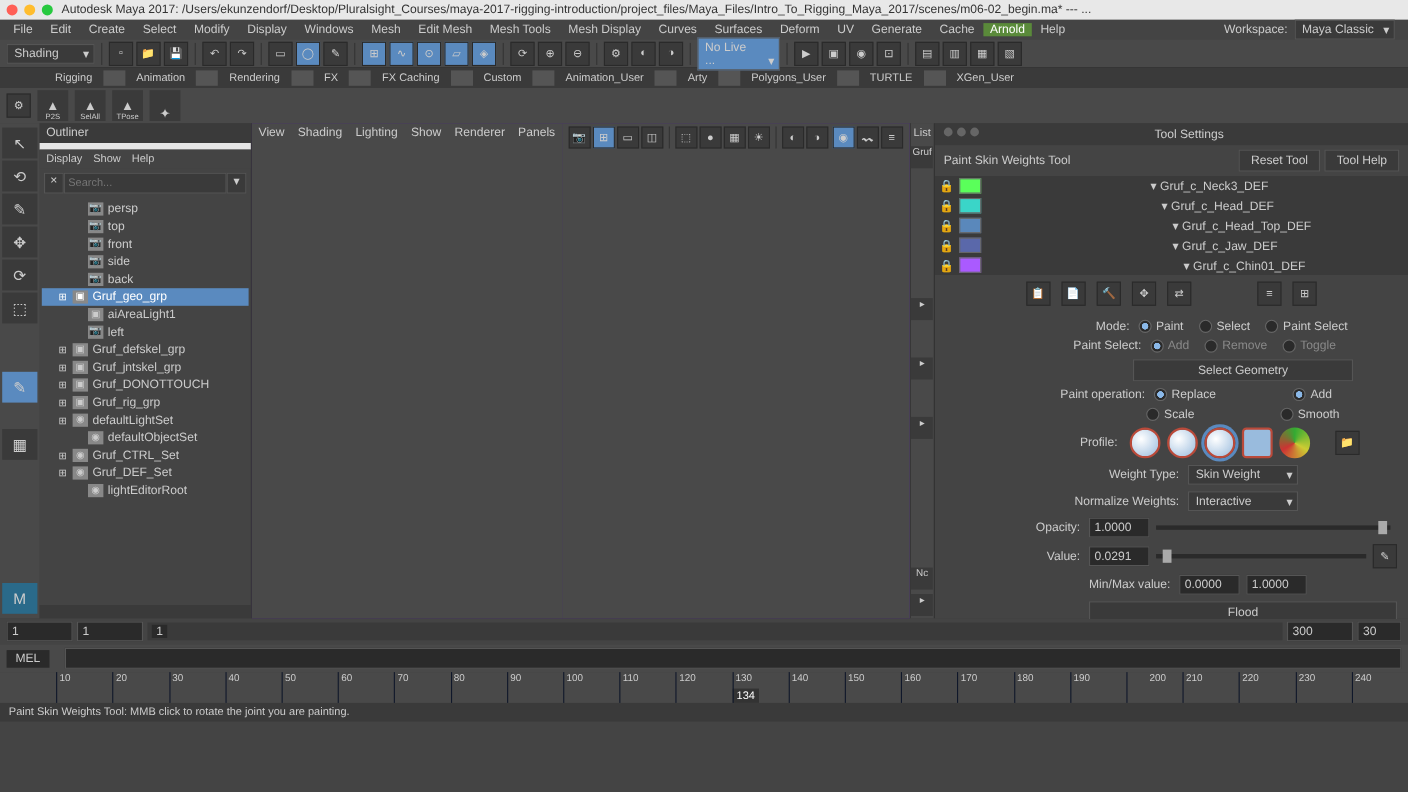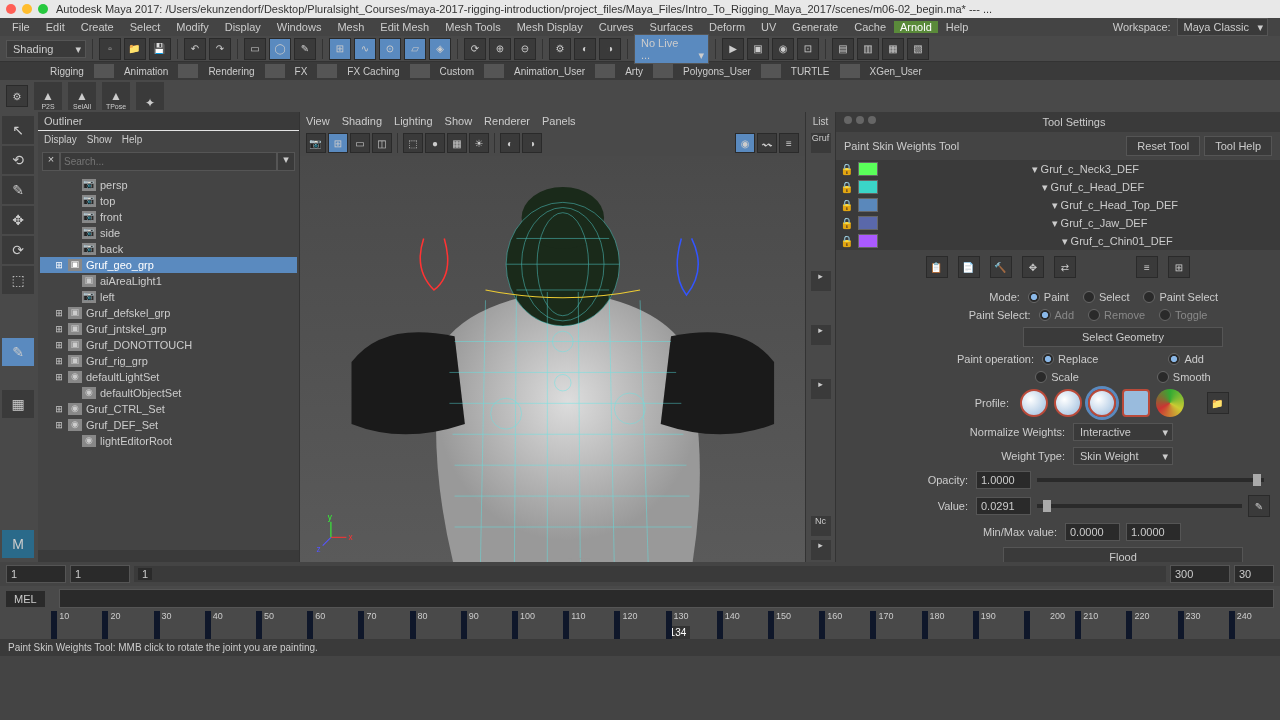--- a/index.html
+++ b/index.html
@@ -22,32 +22,32 @@
 .shelf-tabs > span { padding: 0 10px; cursor: pointer; }
 .shelf-tabs .sep2 { width: 1px; height: 14px; background: #555; }
 .shelf-icons { background: #494949; height: 32px; display: flex; align-items: center; padding: 0 6px; gap: 6px; }
 .shelf-icon { width: 28px; height: 28px; background: #3a3a3a; display: flex; flex-direction: column; align-items: center; justify-content: flex-end; font-size: 7px; }
 .shelf-icon .ico { font-size: 12px; }
 .main-area { display: flex; height: 450px; }
 .left-tools { width: 38px; background: #494949; display: flex; flex-direction: column; gap: 2px; padding: 4px 2px; }
 .lt { width: 32px; height: 28px; background: #3a3a3a; display: flex; align-items: center; justify-content: center; font-size: 14px; }
 .lt.active { background: #5a8abf; }
 .outliner { width: 262px; background: #444; display: flex; flex-direction: column; border-right: 1px solid #333; }
-.panel-title { background: #3a3a3a; padding: 3px 6px; font-size: 11px; border-bottom: 1px solid #e5e5e5; }
+.panel-title { background: #3a3a3a; padding: 3px 6px; font-size: 11px; border-bottom: 6px solid #e5e5e5; }
 .panel-menubar { background: #444; padding: 3px 6px; font-size: 10px; display: flex; gap: 10px; }
 .search-box { margin: 4px; display: flex; }
 .search-box input { flex: 1; background: #3a3a3a; border: 1px solid #555; padding: 3px; color: #ccc; font-size: 10px; }
 .sb-btn { width: 18px; background: #3a3a3a; border: 1px solid #555; text-align: center; }
 .tree { flex: 1; overflow: auto; padding: 2px; }
 .tree-item { display: flex; align-items: center; padding: 2px 4px; gap: 4px; font-size: 11px; white-space: nowrap; }
 .tree-item.selected { background: #5a8abf; color: #fff; }
 .tree-item .indent { display: inline-block; }
 .tree-item .expand { width: 10px; text-align: center; font-size: 9px; }
 .tree-item .icon { width: 14px; height: 12px; background: #888; font-size: 9px; text-align: center; }
-.viewport { flex: 1; background: #4c1d95; position: relative; display: flex; flex-direction: column; }
+.viewport { flex: 1; background: #4c1d95; position: relative; display: flex; }
 .vp-menubar { background: #494949; padding: 3px 6px; display: flex; gap: 12px; font-size: 11px; }
 .vp-toolbar { background: #494949; padding: 3px 6px; display: flex; gap: 2px; }
 .vp-toolbar .tbtn { width: 20px; height: 20px; }
 .vp-canvas { flex: 1; background: linear-gradient(180deg, #4a4a4a 0%, #5a5a5a 100%); position: relative; overflow: hidden; }
 .wireframe-svg { position: absolute; inset: 0; }
 .layer-strip { width: 30px; background: #494949; border-left: 1px solid #333; display: flex; flex-direction: column; align-items: center; }
 .layer-title { font-size: 10px; padding: 4px 0; }
 .ls-btn { width: 20px; height: 20px; background: #3a3a3a; margin: 2px 0; font-size: 9px; text-align: center; }
 .tool-settings { width: 445px; background: #444; display: flex; flex-direction: column; border-left: 1px solid #333; }
 .ts-title { background: #3a3a3a; padding: 4px 8px; text-align: center; font-size: 11px; display: flex; }
@@ -72,21 +72,21 @@
 .ts-slider .thumb { position: absolute; top: -4px; width: 8px; height: 12px; background: #aaa; }
 .ts-fullbtn { background: #3a3a3a; border: 1px solid #555; padding: 3px; text-align: center; width: 100%; }
 .profile-btn { width: 28px; height: 28px; border-radius: 50%; border: 2px solid #ba4a3a; background: radial-gradient(circle at 35% 35%, #fff, #99bbdd); margin: 0 3px; }
 .profile-btn.sq { border-radius: 4px; background: #99bbdd; }
 .profile-btn.active { box-shadow: 0 0 0 3px #5a8abf; }
 .timeline-area { background: #444; }
 .frame-row { display: flex; align-items: center; padding: 3px 6px; gap: 4px; }
 .frame-input { background: #2a2a2a; border: 1px solid #555; padding: 2px 4px; color: #ccc; width: 60px; font-size: 11px; }
 .frame-slider { flex: 1; height: 16px; background: #3a3a3a; position: relative; }
 .time-ruler { height: 28px; background: #494949; display: flex; position: relative; font-size: 9px; }
-.time-ruler .tick { position: absolute; top: 0; border-left: 6px solid #0f172a; height: 100%; padding-left: 2px; }
+.time-ruler .tick { position: absolute; top: 0; border-left: 1px solid #0f172a; height: 100%; padding-left: 2px; }
 .time-marker { position: absolute; background: #333; color: #fff; padding: 1px 4px; bottom: 0; font-size: 10px; }
 .cmd-row { display: flex; align-items: center; padding: 3px 6px; gap: 14px; background: #494949; }
 .cmd-input { flex: 1; background: #2a2a2a; border: 1px solid #555; padding: 3px; color: #ccc; font-size: 10px; }
 .status-bar { background: #3a3a3a; padding: 3px 8px; font-size: 10px; }
 </style>
 </head>
 <body>
 
 <div class="titlebar">
   <div class="dots">
@@ -523,26 +523,26 @@
         <span class="ts-label">Profile:</span>
         <span class="profile-btn"></span>
         <span class="profile-btn"></span>
         <span class="profile-btn active"></span>
         <span class="profile-btn sq"></span>
         <span class="profile-btn" style="background:conic-gradient(#3a3,#cc3,#c33,#3a3);border:none"></span>
         <span style="width:20px"></span>
         <span class="tbtn">📁</span>
       </div>
       <div class="ts-row">
+        <span class="ts-label">Weight Type:</span>
+        <span class="ts-select">Skin Weight</span>
+      </div>
+      <div class="ts-row">
         <span class="ts-label">Normalize Weights:</span>
         <span class="ts-select">Interactive</span>
-      </div>
-      <div class="ts-row">
-        <span class="ts-label">Weight Type:</span>
-        <span class="ts-select">Skin Weight</span>
       </div>
       <div class="ts-row">
         <span class="ts-label">Opacity:</span>
         <input class="ts-input" value="1.0000" style="">
         <div class="ts-slider">
             <div class="thumb" style="left:95%"></div>
           </div>
       </div>
       <div class="ts-row">
         <span class="ts-label">Value:</span>
@@ -552,21 +552,21 @@
           </div>
         <span class="tbtn">✎</span>
       </div>
       <div class="ts-row">
         <span class="ts-label">Min/Max value:</span>
         <input class="ts-input" value="0.0000" style="">
         <input class="ts-input" style="margin-left: 6px;" value="1.0000">
       </div>
       <div class="ts-row">
           <span class="ts-label"></span>
-          <div class="ts-fullbtn" style="width:240px">Flood</div>
+          <div class="ts-fullbtn" style="width:280px">Flood</div>
         </div>
 
     </div>
   </div>
 </div>
 
 <div class="timeline-area">
   <div class="frame-row">
     <input class="frame-input" value="1" style="">
     <input class="frame-input" value="1" style="">

